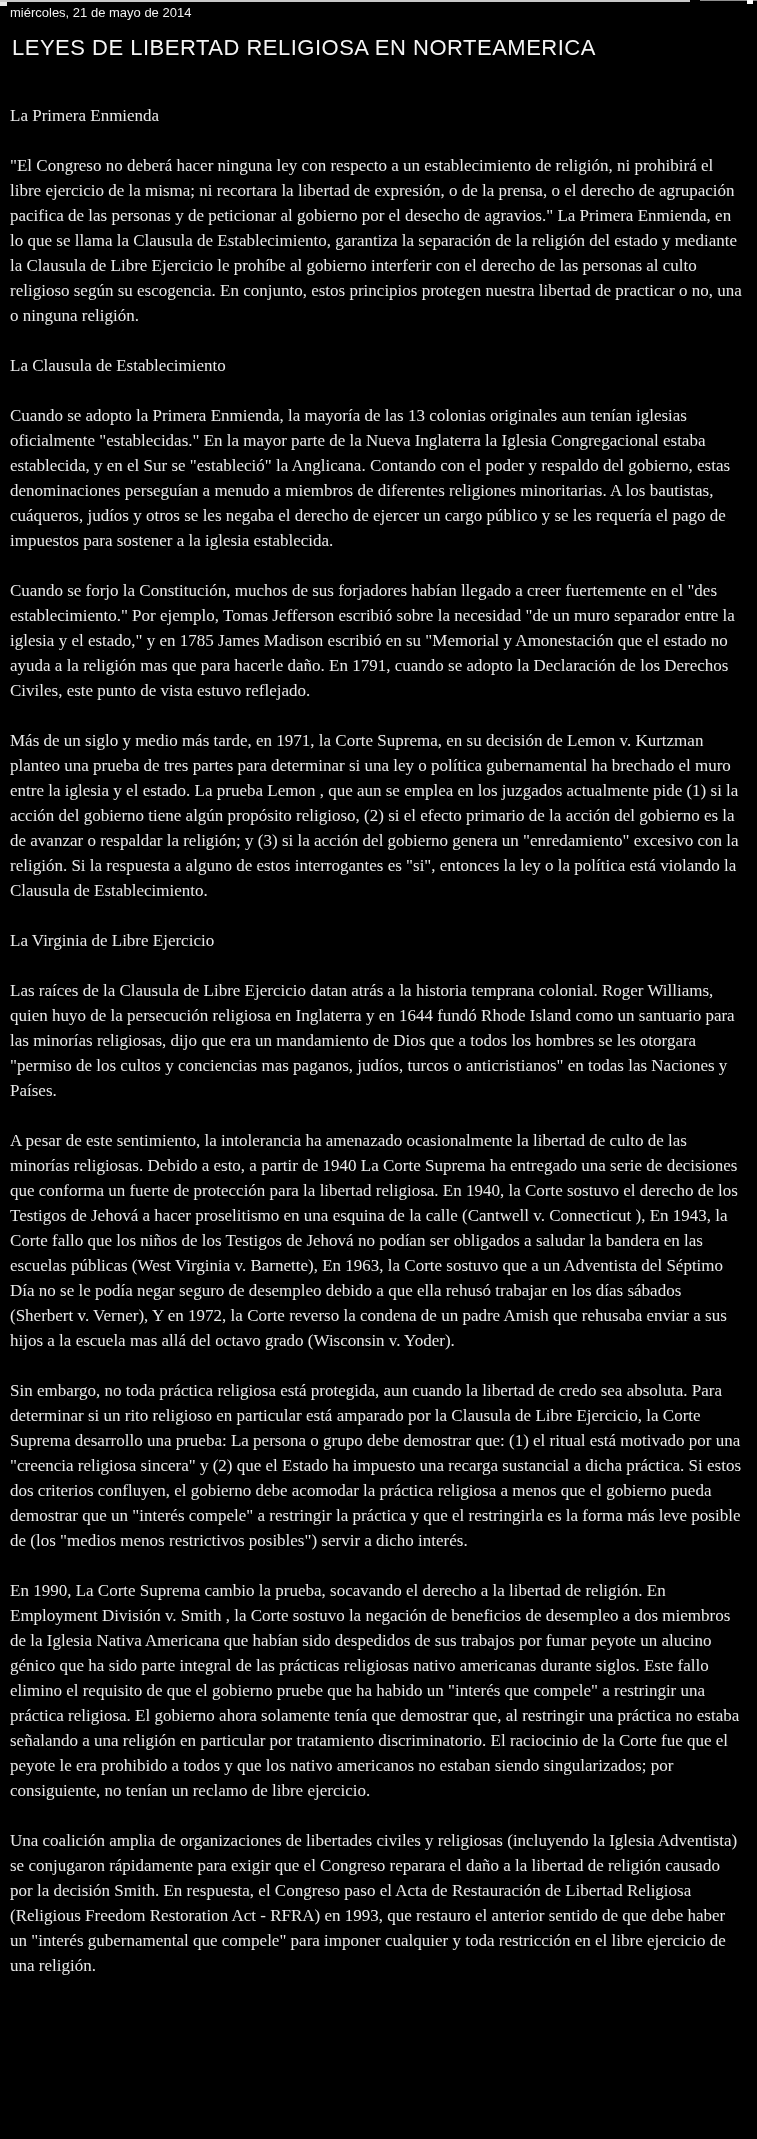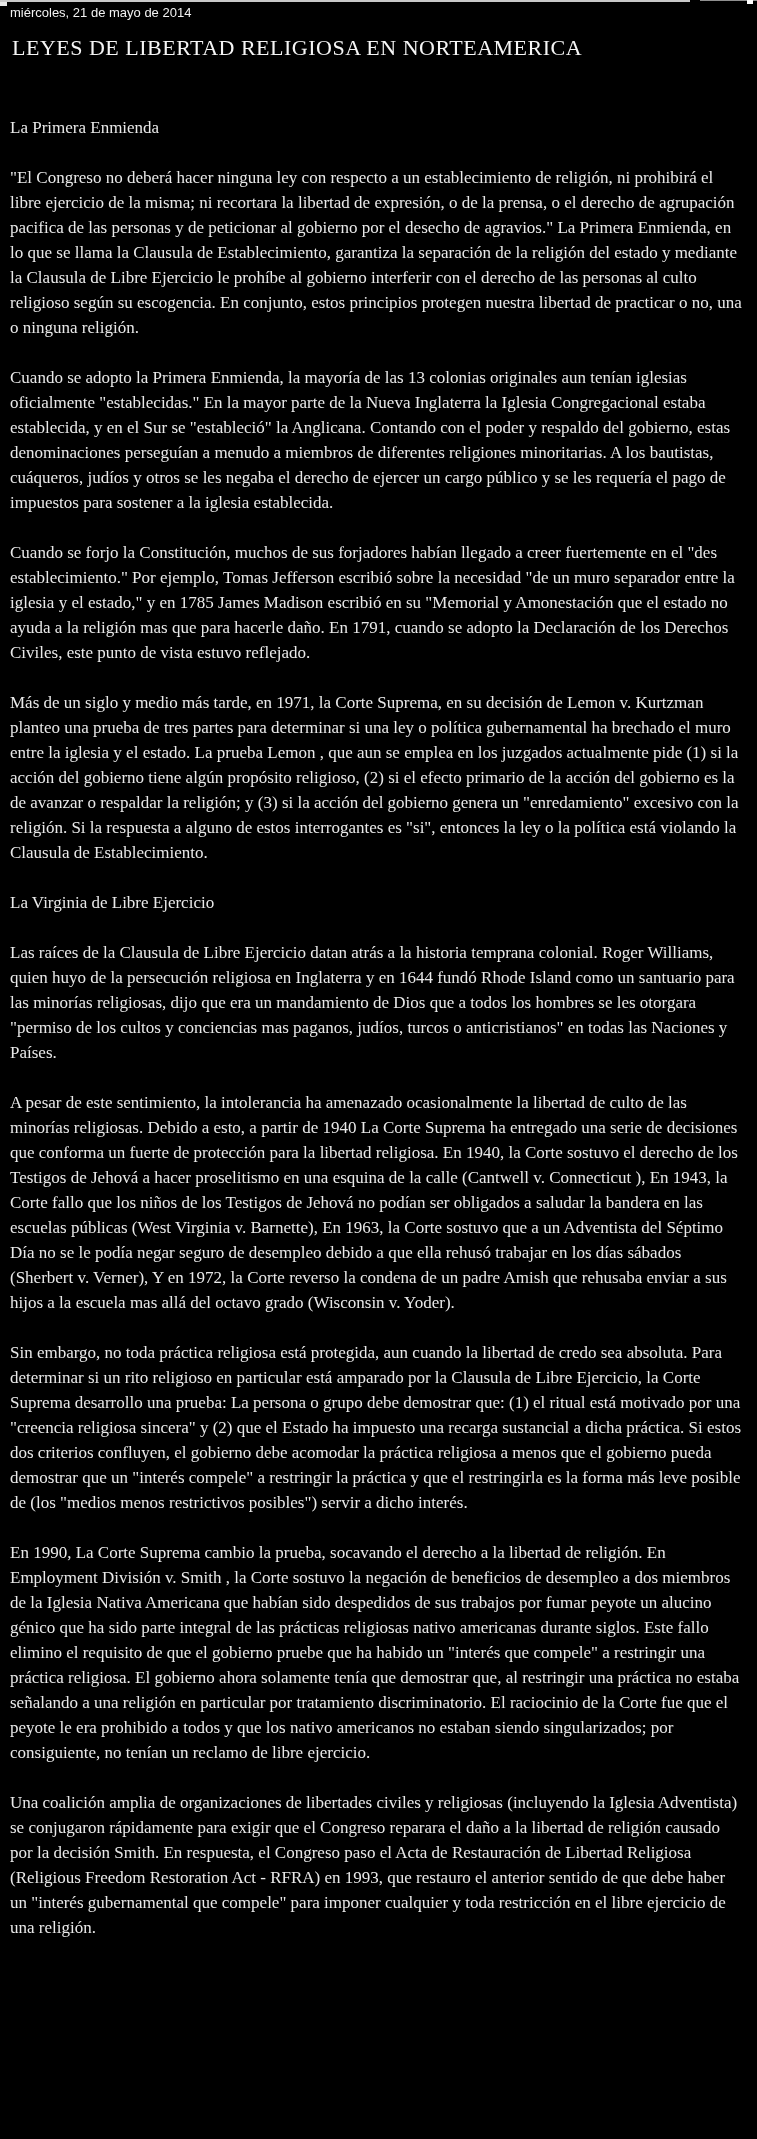--- a/index.html
+++ b/index.html
@@ -44,30 +44,30 @@
     width: 7px; height: 4px;
     background: #e8e8e8;
   }
   .date-header {
     font-family: "Liberation Sans", "DejaVu Sans", sans-serif;
     font-size: 13px;
     line-height: 16px;
     color: #f2f2f2;
   }
   .post-title {
-    font-family: Liberation Serif, serif;
+    font-family: Liberation Sans, sans-serif;
     font-weight: normal;
     font-size: 22px;
     line-height: 30px;
     margin: 12px 0 0 2px;
     color: #f5f5f5;
     letter-spacing: 0.5px;
   }
   .post-body {
-    margin-top: 52px;
+    margin-top: 40px;
     color: #e9e9e9;
     font-size: 17px;
     line-height: 25px;
   }
   .post-body p {
     margin: 25px 0;
     text-align: left;
   }
   .post-body p.heading {
     
@@ -84,20 +84,21 @@
   <div class="top-dot"></div>
   <div class="top-corner"></div>
 
   <div class="date-header">miércoles, 21 de mayo de 2014</div>
 
   <h1 class="post-title">LEYES DE LIBERTAD RELIGIOSA EN NORTEAMERICA</h1>
 
   <div class="post-body">
       <p class="block heading">La Primera Enmienda</p>
       <p class="block paragraph">"El Congreso no deberá hacer ninguna ley con respecto a un establecimiento de religión, ni prohibirá el libre ejercicio de la misma; ni recortara la libertad de expresión, o de la prensa, o el derecho de agrupación pacifica de las personas y de peticionar al gobierno por el desecho de agravios." La Primera Enmienda, en lo que se llama la Clausula de Establecimiento, garantiza la separación de la religión del estado y mediante la Clausula de Libre Ejercicio le prohíbe al gobierno interferir con el derecho de las personas al culto religioso según su escogencia. En conjunto, estos principios protegen nuestra libertad de practicar o no, una o ninguna religión.</p>
+      <p class="block heading">La Clausula de Establecimiento</p>
       <p class="block paragraph">Cuando se adopto la Primera Enmienda, la mayoría de las 13 colonias originales aun tenían iglesias oficialmente "establecidas." En la mayor parte de la Nueva Inglaterra la Iglesia Congregacional estaba establecida, y en el Sur se "estableció" la Anglicana. Contando con el poder y respaldo del gobierno, estas denominaciones perseguían a menudo a miembros de diferentes religiones minoritarias. A los bautistas, cuáqueros, judíos y otros se les negaba el derecho de ejercer un cargo público y se les requería el pago de impuestos para sostener a la iglesia establecida.</p>
       <p class="block paragraph">Cuando se forjo la Constitución, muchos de sus forjadores habían llegado a creer fuertemente en el "des establecimiento." Por ejemplo, Tomas Jefferson escribió sobre la necesidad "de un muro separador entre la iglesia y el estado," y en 1785 James Madison escribió en su "Memorial y Amonestación que el estado no ayuda a la religión mas que para hacerle daño. En 1791, cuando se adopto la Declaración de los Derechos Civiles, este punto de vista estuvo reflejado.</p>
       <p class="block paragraph">Más de un siglo y medio más tarde, en 1971, la Corte Suprema, en su decisión de Lemon v. Kurtzman planteo una prueba de tres partes para determinar si una ley o política gubernamental ha brechado el muro entre la iglesia y el estado. La prueba Lemon , que aun se emplea en los juzgados actualmente pide (1) si la acción del gobierno tiene algún propósito religioso, (2) si el efecto primario de la acción del gobierno es la de avanzar o respaldar la religión; y (3) si la acción del gobierno genera un "enredamiento" excesivo con la religión. Si la respuesta a alguno de estos interrogantes es "si", entonces la ley o la política está violando la Clausula de Establecimiento.</p>
       <p class="block heading">La Virginia de Libre Ejercicio</p>
       <p class="block paragraph">Las raíces de la Clausula de Libre Ejercicio datan atrás a la historia temprana colonial. Roger Williams, quien huyo de la persecución religiosa en Inglaterra y en 1644 fundó Rhode Island como un santuario para las minorías religiosas, dijo que era un mandamiento de Dios que a todos los hombres se les otorgara "permiso de los cultos y conciencias mas paganos, judíos, turcos o anticristianos" en todas las Naciones y Países.</p>
       <p class="block paragraph">A pesar de este sentimiento, la intolerancia ha amenazado ocasionalmente la libertad de culto de las minorías religiosas. Debido a esto, a partir de 1940 La Corte Suprema ha entregado una serie de decisiones que conforma un fuerte de protección para la libertad religiosa. En 1940, la Corte sostuvo el derecho de los Testigos de Jehová a hacer proselitismo en una esquina de la calle (Cantwell v. Connecticut ), En 1943, la Corte fallo que los niños de los Testigos de Jehová no podían ser obligados a saludar la bandera en las escuelas públicas (West Virginia v. Barnette), En 1963, la Corte sostuvo que a un Adventista del Séptimo Día no se le podía negar seguro de desempleo debido a que ella rehusó trabajar en los días sábados (Sherbert v. Verner), Y en 1972, la Corte reverso la condena de un padre Amish que rehusaba enviar a sus hijos a la escuela mas allá del octavo grado (Wisconsin v. Yoder).</p>
       <p class="block paragraph"> Sin embargo, no toda práctica religiosa está protegida, aun cuando la libertad de credo sea absoluta. Para determinar si un rito religioso en particular está amparado por la Clausula de Libre Ejercicio, la Corte Suprema desarrollo una prueba: La persona o grupo debe demostrar que: (1) el ritual está motivado por una "creencia religiosa sincera" y (2) que el Estado ha impuesto una recarga sustancial a dicha práctica. Si estos dos criterios confluyen, el gobierno debe acomodar la práctica religiosa a menos que el gobierno pueda demostrar que un "interés compele" a restringir la práctica y que el restringirla es la forma más leve posible de (los "medios menos restrictivos posibles") servir a dicho interés.</p>
       <p class="block paragraph">En 1990, La Corte Suprema cambio la prueba, socavando el derecho a la libertad de religión. En Employment División v. Smith , la Corte sostuvo la negación de beneficios de desempleo a dos miembros de la Iglesia Nativa Americana que habían sido despedidos de sus trabajos por fumar peyote un alucino génico que ha sido parte integral de las prácticas religiosas nativo americanas durante siglos. Este fallo elimino el requisito de que el gobierno pruebe que ha habido un "interés que compele" a restringir una práctica religiosa. El gobierno ahora solamente tenía que demostrar que, al restringir una práctica no estaba señalando a una religión en particular por tratamiento discriminatorio. El raciocinio de la Corte fue que el peyote le era prohibido a todos y que los nativo americanos no estaban siendo singularizados; por consiguiente, no tenían un reclamo de libre ejercicio.</p>
       <p class="block paragraph">Una coalición amplia de organizaciones de libertades civiles y religiosas (incluyendo la Iglesia Adventista) se conjugaron rápidamente para exigir que el Congreso reparara el daño a la libertad de religión causado por la decisión Smith. En respuesta, el Congreso paso el Acta de Restauración de Libertad Religiosa (Religious Freedom Restoration Act - RFRA) en 1993, que restauro el anterior sentido de que debe haber un "interés gubernamental que compele" para imponer cualquier y toda restricción en el libre ejercicio de una religión.</p>
     </div>

